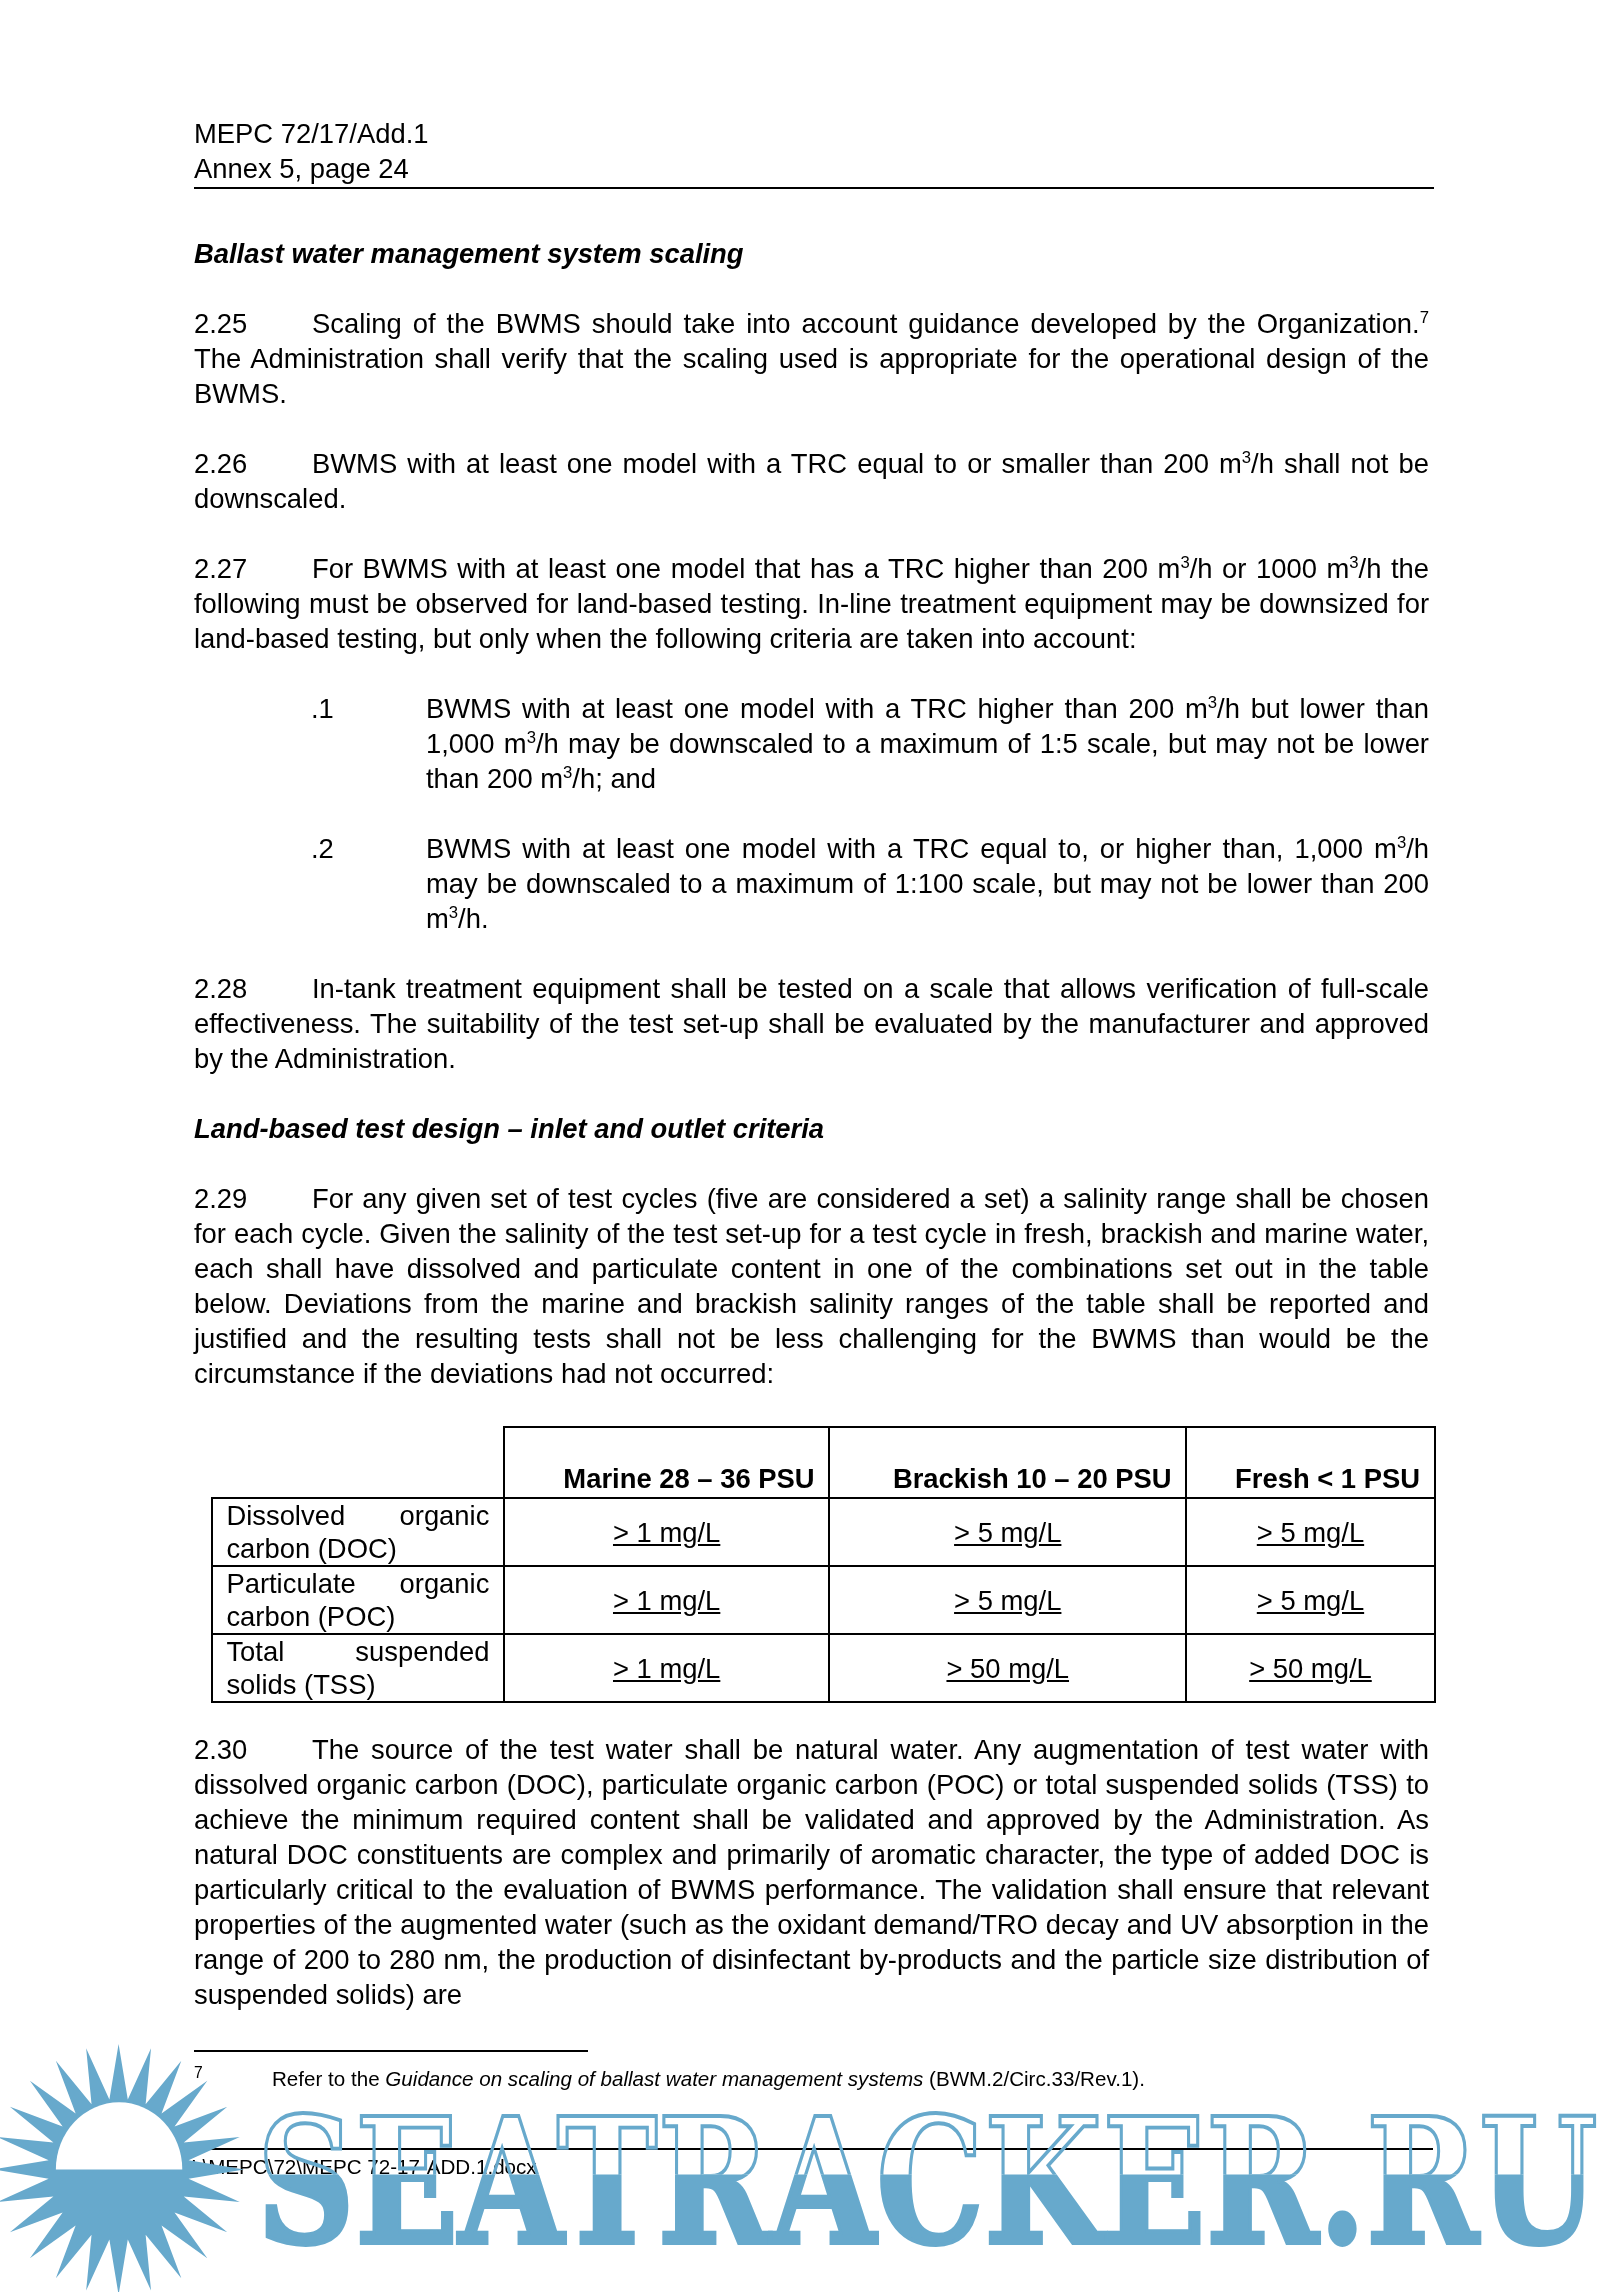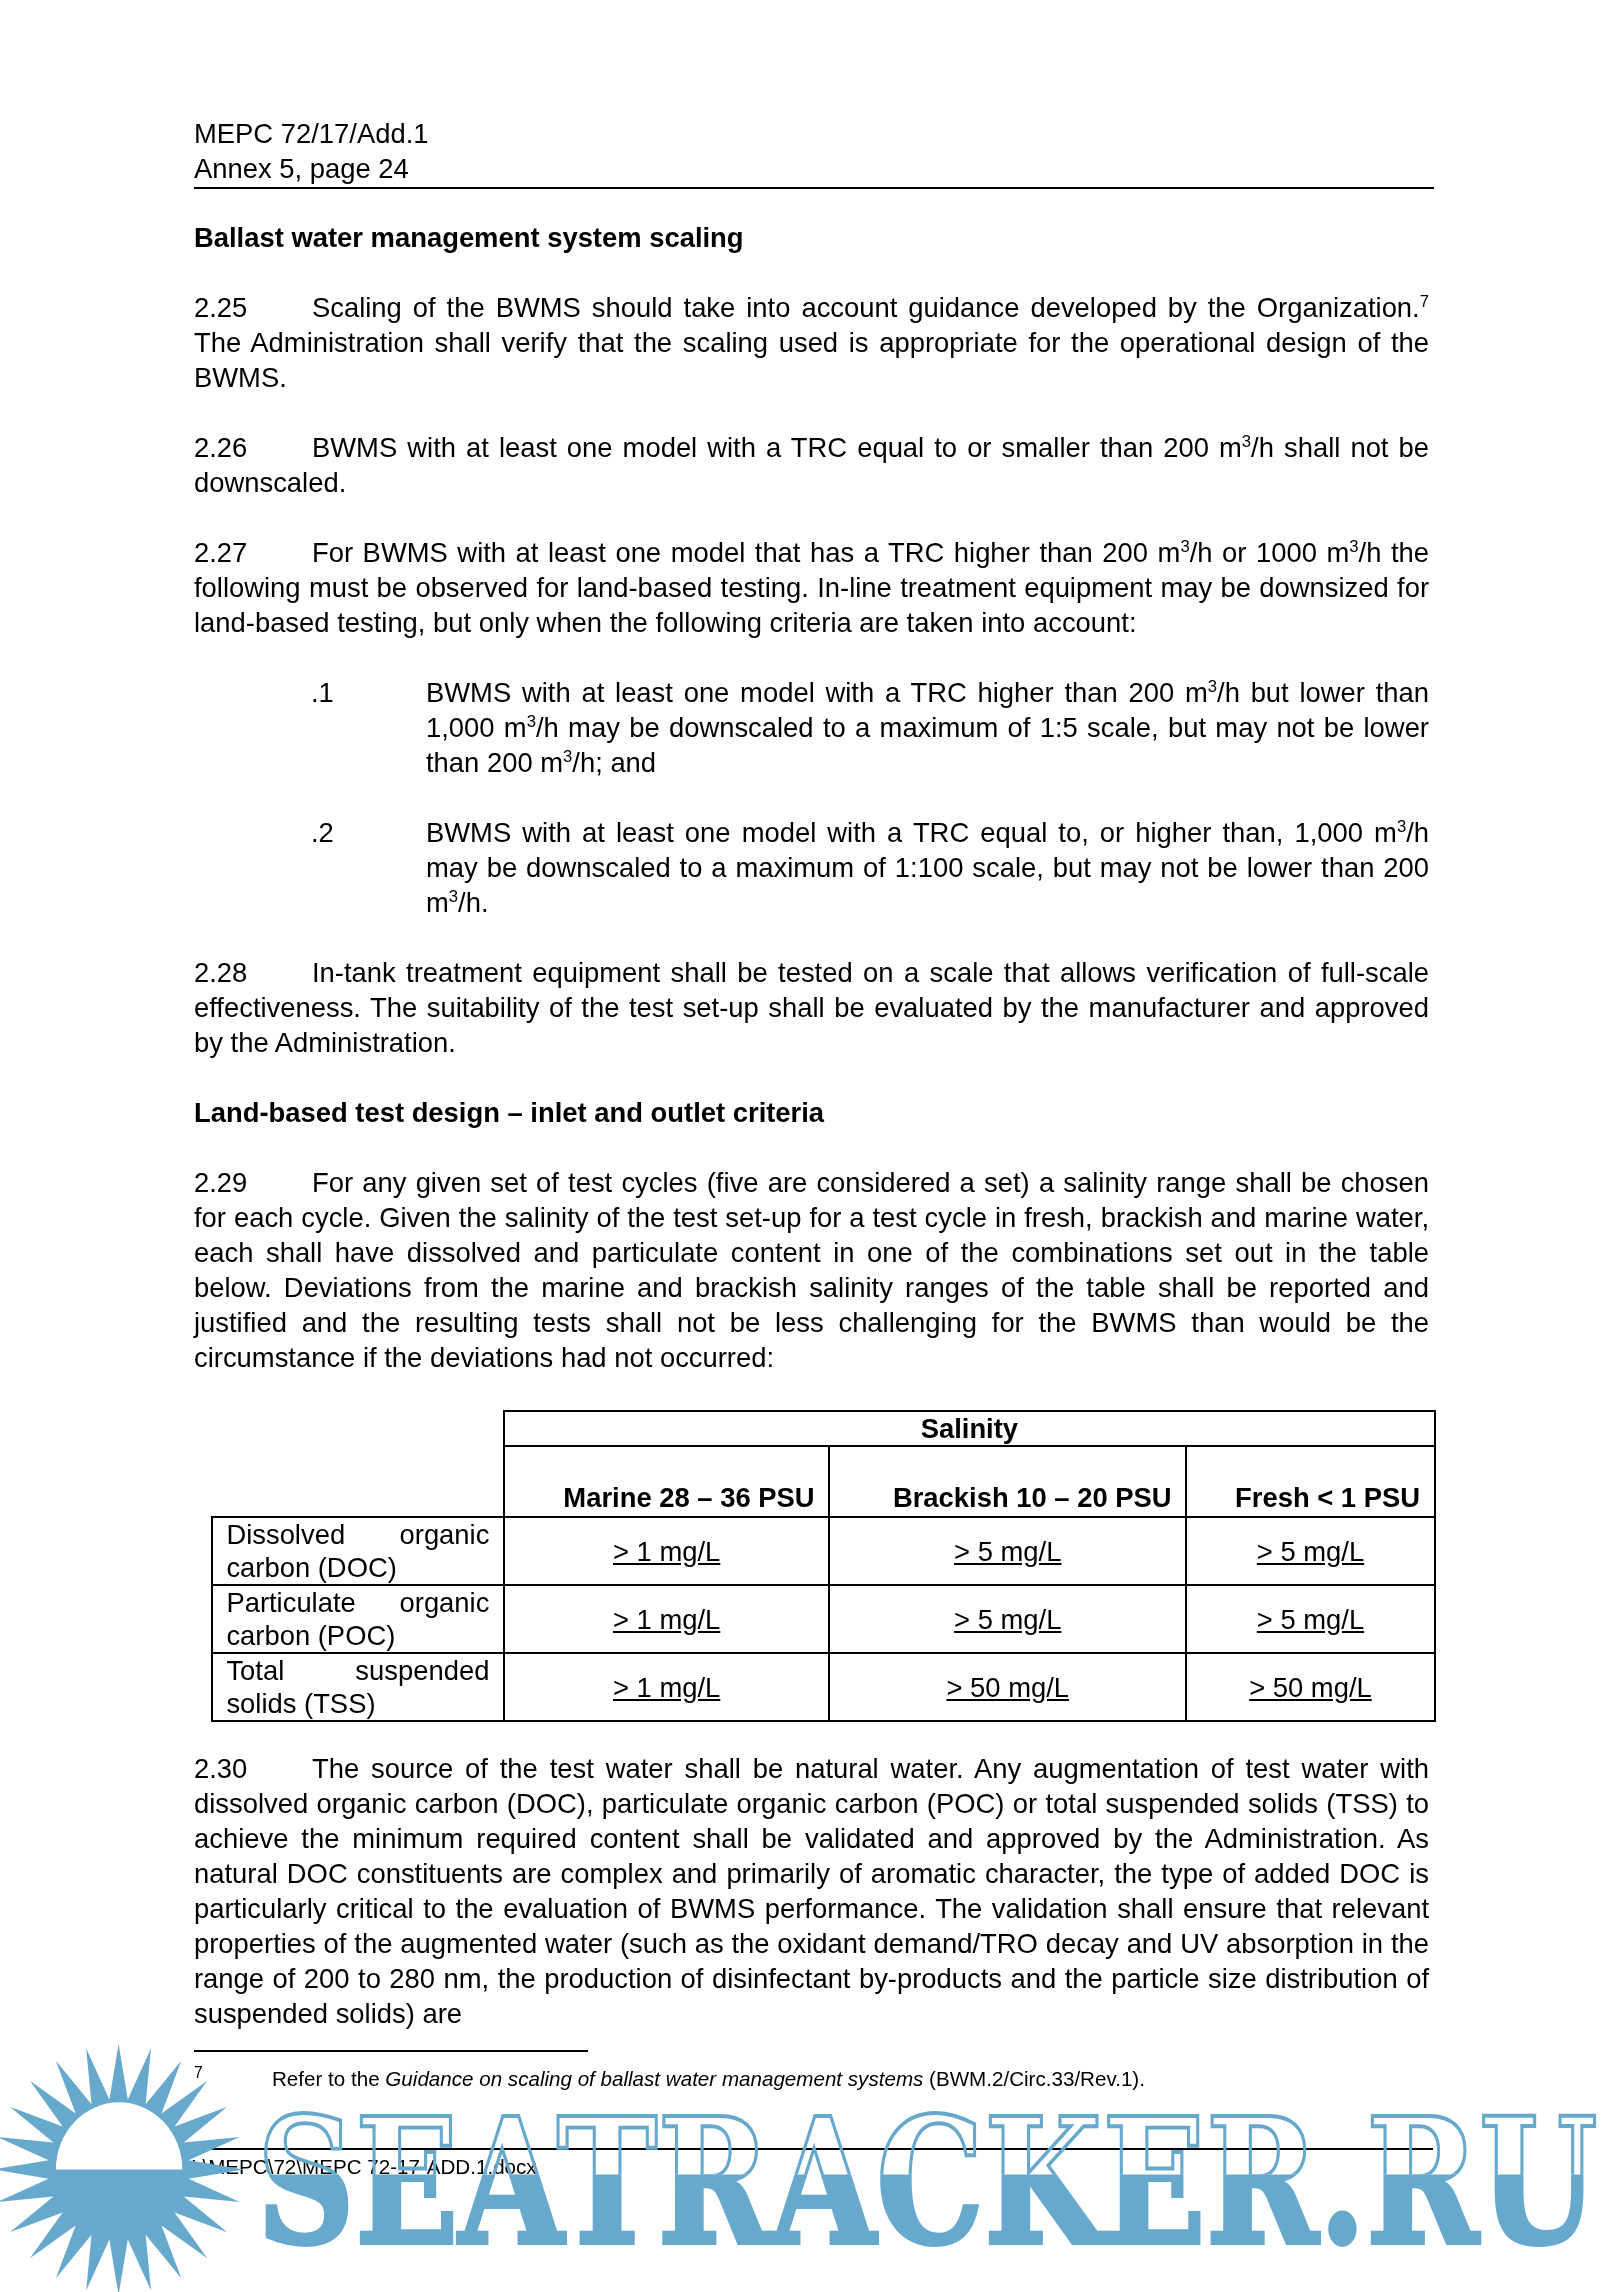--- a/index.html
+++ b/index.html
@@ -4,21 +4,21 @@
 <style>
   html, body { margin: 0; padding: 0; background: #ffffff; }
   body { width: 1621px; height: 2293px; position: relative; overflow: hidden;
          font-family: "Liberation Sans", sans-serif; color: #000; }
   .page { position: absolute; left: 0; top: 0; width: 1621px; height: 2293px; border-radius: 13px; }
 
   .hdr { position: absolute; left: 194px; top: 116px; font-size: 27.4px; line-height: 35px; }
   .hdr-rule { position: absolute; left: 194px; top: 187px; width: 1240px; height: 0; border-top: 2.9px solid #000; }
 
   .body { position: absolute; left: 194px; top: 220px; width: 1235px; font-size: 27.4px; line-height: 35px; }
-  .h { font-weight: bold; margin: 0 0 35px 0; }
+  .h { font-weight: bold; font-style: italic; margin: 16px 0 35px 0; }
   p { margin: 0 0 35px 0; text-align: justify; }
   .num { display: inline-block; width: 118px; }
   sup { font-size: 16.7px; line-height: 0; vertical-align: super; }
 
   .sub { position: relative; padding-left: 232px; margin: 0 0 35px 0; text-align: justify; }
   .sub .subnum { position: absolute; left: 117px; top: 0; }
 
   table.sal { border-collapse: collapse; margin: 3.9px 0 29px 16.7px; width: 1225px; font-size: 27.4px; }
   table.sal td { border: 2.9px solid #000; padding: 0 13.7px; line-height: 33px; vertical-align: middle; }
   table.sal td.blank { border: none; }
@@ -64,24 +64,20 @@
     <div class="sub"><span class="subnum">.2</span><span>BWMS with at least one model with a TRC equal to, or higher than, 1,000 m</span><sup>3</sup><span>/h may be downscaled to a maximum of 1:100 scale, but may not be lower than 200 m</span><sup>3</sup><span>/h.</span></div>
 
     <p><span class="num">2.28</span><span>In-tank treatment equipment shall be tested on a scale that allows verification of full-scale effectiveness. The suitability of the test set-up shall be evaluated by the manufacturer and approved by the Administration.</span></p>
 
     <div class="h">Land-based test design – inlet and outlet criteria</div>
 
     <p><span class="num">2.29</span><span>For any given set of test cycles (five are considered a set) a salinity range shall be chosen for each cycle. Given the salinity of the test set-up for a test cycle in fresh, brackish and marine water, each shall have dissolved and particulate content in one of the combinations set out in the table below. Deviations from the marine and brackish salinity ranges of the table shall be reported and justified and the resulting tests shall not be less challenging for the BWMS than would be the circumstance if the deviations had not occurred:</span></p>
 
     <table class="sal">
       <tbody>
-          <tr>
-        <td class="blank"></td>
-        <td class="sal-head" colspan="3">Salinity</td>
-      </tr>
       <tr>
         <td class="blank"></td>
         <td class="col-head">Marine 28 – 36 PSU</td>
         <td class="col-head">Brackish 10 – 20 PSU</td>
         <td class="col-head">Fresh &lt; 1 PSU</td>
       </tr>
       <tr>
         <td class="row-head">Dissolved organic carbon (DOC)</td>
         <td class="val">&gt; 1 mg/L</td>
         <td class="val">&gt; 5 mg/L</td>

